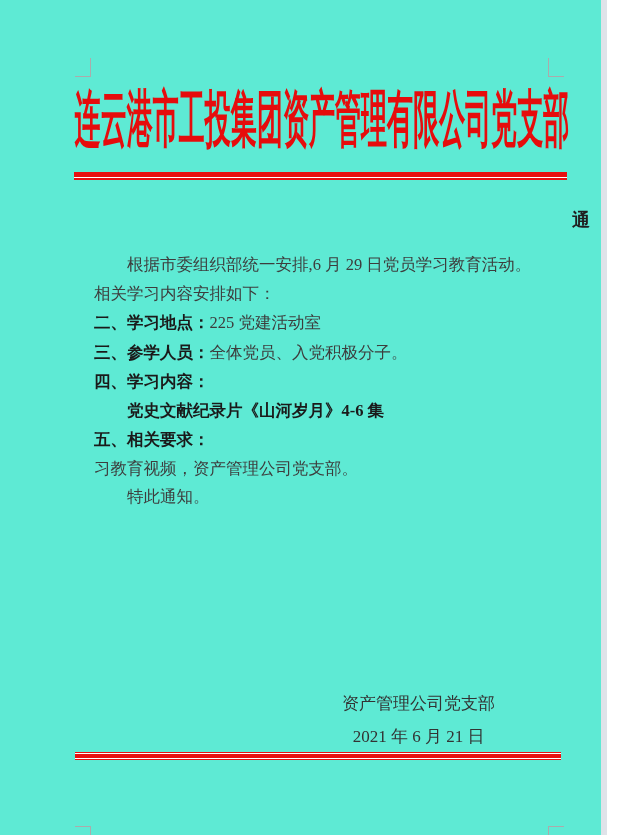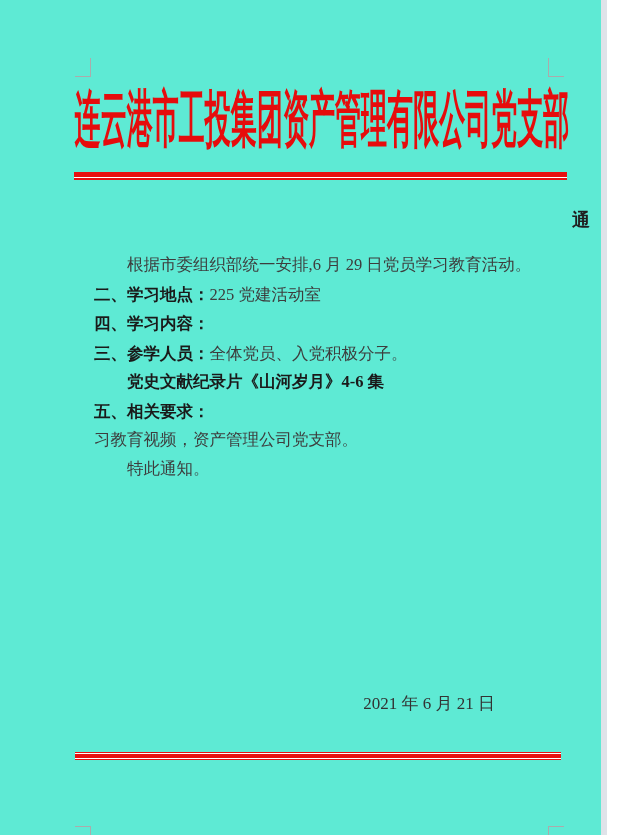--- a/index.html
+++ b/index.html
@@ -88,36 +88,38 @@
     <h1>连云港市工投集团资产管理有限公司党支部</h1>
   </div>
 
   <div class="rule-top"></div>
 
   <div class="notice-heading">通　知</div>
 
   <div class="doc-body">
 
     <p class="indent">根据市委组织部统一安排,6 月 29 日党员学习教育活动。</p>
+    <p>相关学习内容安排如下：</p>
 
 
     <p><span class="item-label">二、学习地点：</span><span class="item-value">225 党建活动室</span></p>
 
+    <p><span class="item-label">三、参学人员：</span><span class="item-value">全体党员、入党积极分子。</span></p>
+
     <p><span class="item-label">四、学习内容：</span></p>
-
-    <p><span class="item-label">三、参学人员：</span><span class="item-value">全体党员、入党积极分子。</span></p>
 
     <p class="indent strong-line">党史文献纪录片《山河岁月》4-6 集</p>
 
     <p><span class="item-label">五、相关要求：</span></p>
 
     <p>习教育视频，资产管理公司党支部。</p>
 
     <p class="indent">特此通知。</p>
   </div>
 
   <div class="sig-block">
+    <div>资产管理公司党支部</div>
     <div>2021 年 6 月 21 日</div>
   </div>
 
   <div class="rule-bottom"></div>
 
 </div>
 
 </body></html>

